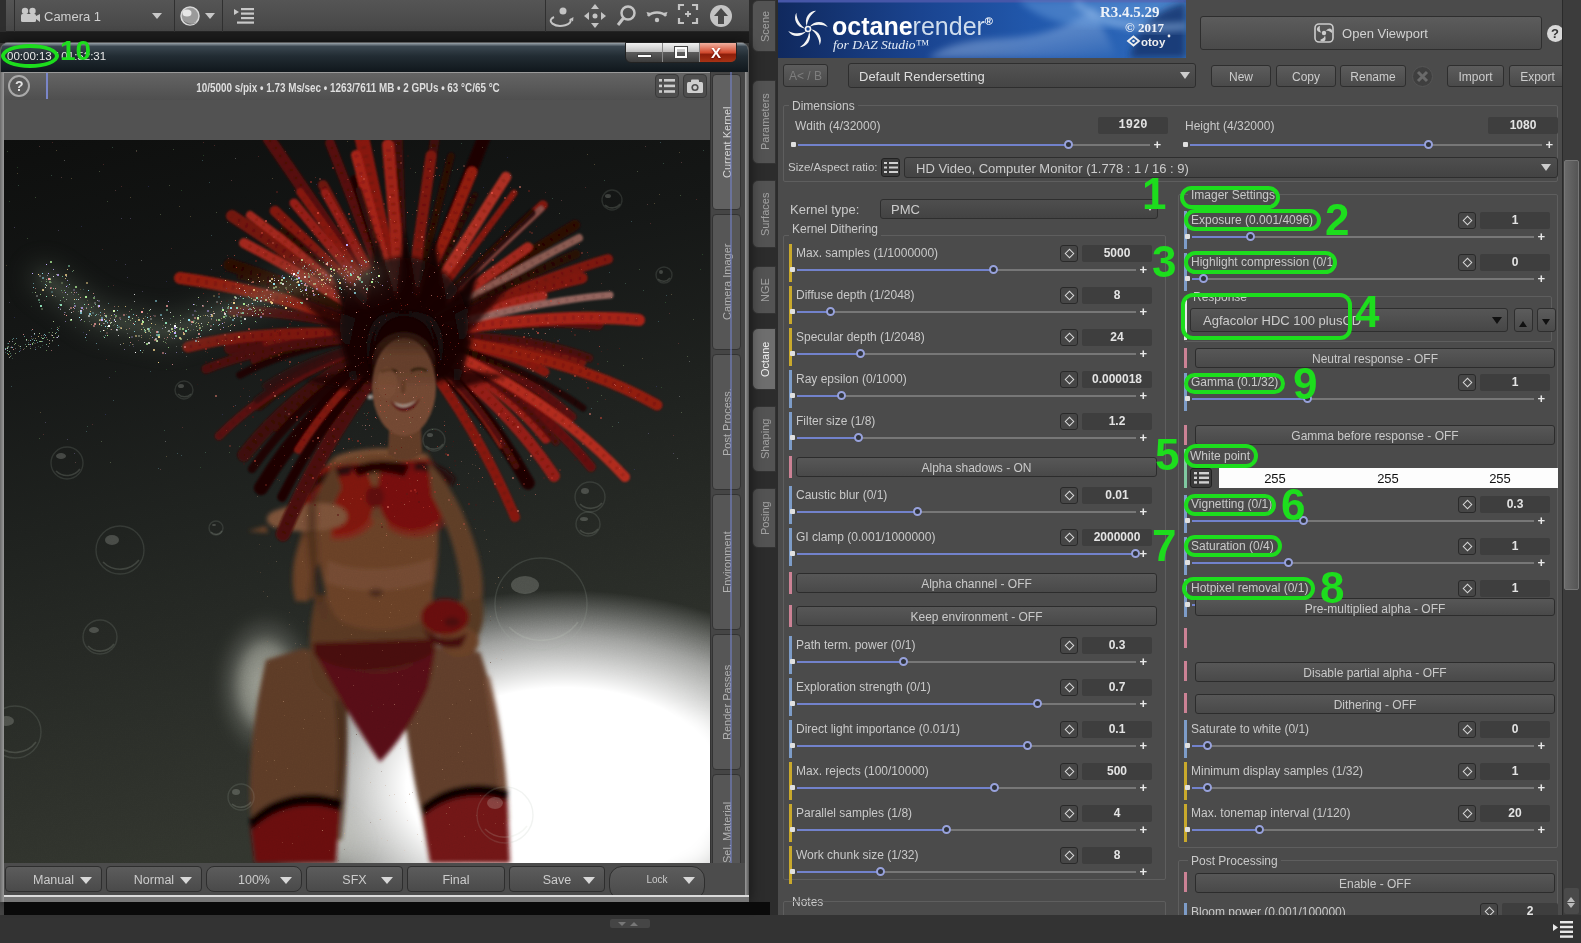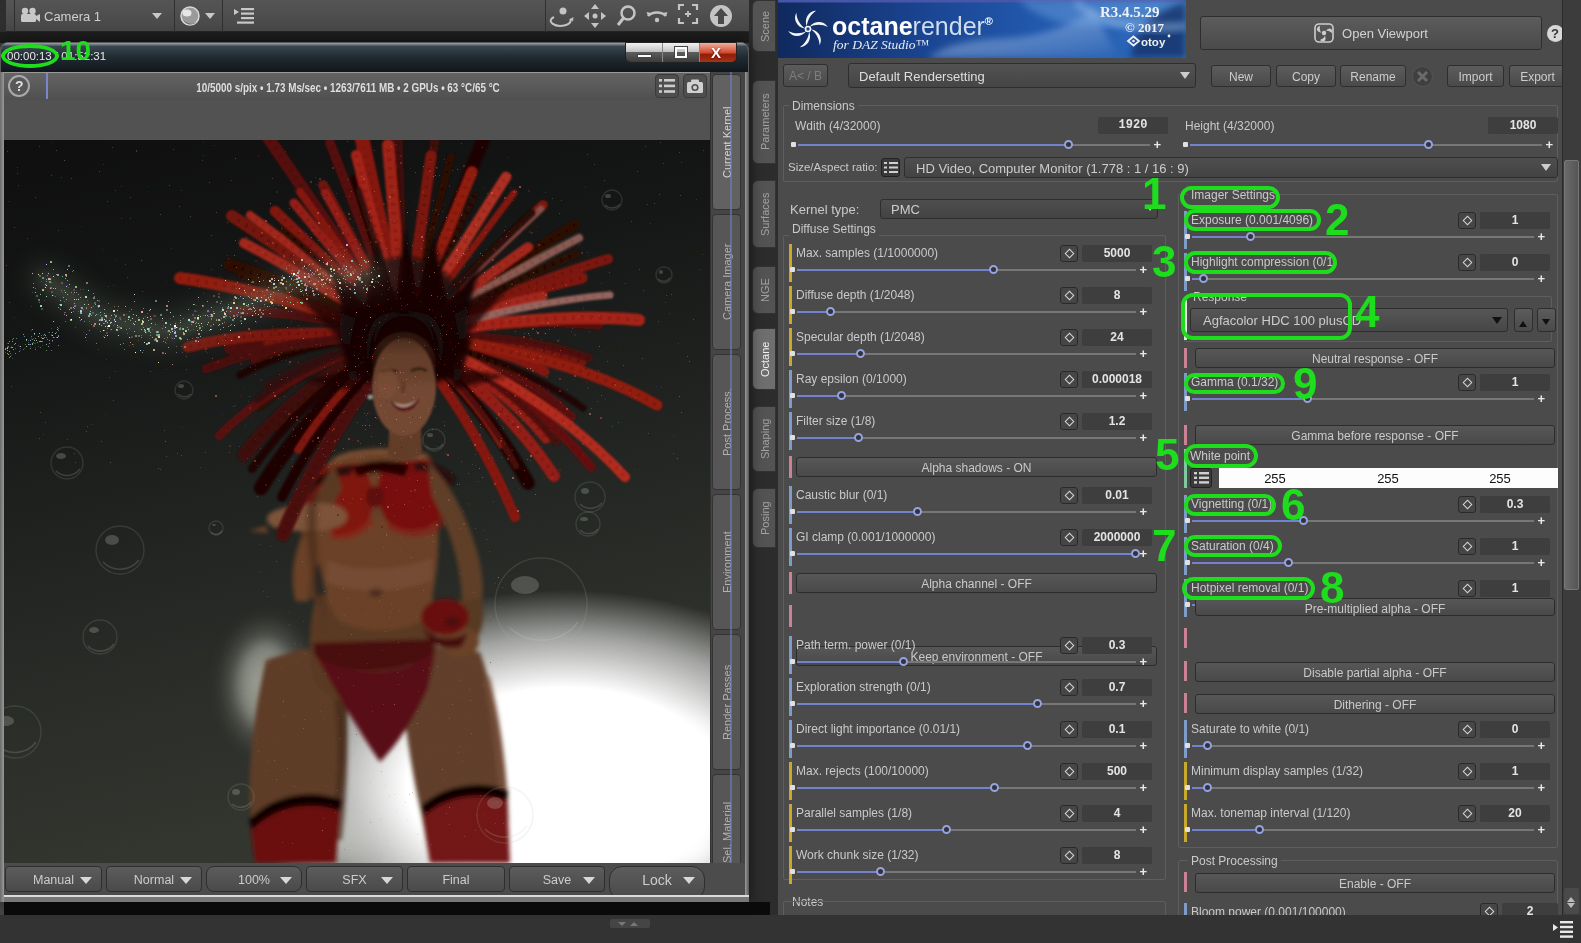--- a/index.html
+++ b/index.html
@@ -199,21 +199,21 @@
       <rect x="0" y="10" width="3" height="2"></rect>
       <rect x="5" y="10" width="9" height="2"></rect>
     </g>
   </svg>
 <div class="tbtn" style="left:904px;top:157px;width:654px;height:21px;line-height:21px;text-align:left;padding-left:11px;font-size:13px;background:linear-gradient(#4e4e4e,#434343)">HD Video, Computer Monitor (1.778 : 1 / 16 : 9)</div>
 <div class="abs" style="left:1541px;top:164px;width:0;height:0;border:5px solid transparent;border-top:7px solid #cccccc"></div>
 <div class="lab" style="left:790px;top:202px;font-size:13px">Kernel type:</div>
 <div class="tbtn" style="left:880px;top:199px;width:278px;height:20px;line-height:20px;text-align:left;padding-left:10px;font-size:13px;background:linear-gradient(#4e4e4e,#434343)">PMC</div>
 <div class="abs" style="left:1146px;top:205px;width:0;height:0;border:4px solid transparent;border-top:6px solid #cccccc"></div>
 <div class="gbox" style="left:783px;top:235px;width:383px;height:645px"></div>
-<div class="glab" style="left:789px;top:222px">Diffuse Settings</div>
+<div class="glab" style="left:789px;top:222px">Kernel Dithering</div>
 <div style="position:absolute;left:789px;top:244px;width:3px;height:38px;background:#c9a92c"></div>
 <div class="lab" style="left:796px;top:246px;">Max. samples (1/1000000)</div>
 <div class="dia" style="left:1060px;top:245px;">
     <i></i>
   </div>
 <div class="val" style="left:1082px;top:245px;">5000</div>
 <div style="position:absolute;left:797px;top:263px;width:349px;height:14px;">
 <span class="smin"></span>
 <span class="splus">+</span>
 <i style="position:absolute;left:0;top:6px;width:339px;height:2px;background:#777"></i>
@@ -296,21 +296,21 @@
 <div style="position:absolute;left:797px;top:547px;width:349px;height:14px;">
 <span class="smin"></span>
 <span class="splus">+</span>
 <i style="position:absolute;left:0;top:6px;width:339px;height:2px;background:#777"></i>
 <i style="position:absolute;left:0;top:6px;width:339px;height:2px;background:#7282cc"></i>
 <b class="knob" style="left:334px;top:2px;"></b>
 </div>
 <div style="position:absolute;left:789px;top:572px;width:3px;height:22px;background:#cc8295"></div>
 <div class="pbtn" style="left:796px;top:573px;width:361px;height:20px;line-height:20px;">Alpha channel - OFF</div>
 <div style="position:absolute;left:789px;top:605px;width:3px;height:22px;background:#cc8295"></div>
-<div class="pbtn" style="left:796px;top:606px;width:361px;height:20px;line-height:20px;margin-top:40px;">Keep environment - OFF</div>
+<div class="pbtn" style="left:796px;top:606px;width:361px;height:20px;line-height:20px;">Keep environment - OFF</div>
 <div style="position:absolute;left:789px;top:636px;width:3px;height:38px;background:#7d9cc8"></div>
 <div class="lab" style="left:796px;top:638px;">Path term. power (0/1)</div>
 <div class="dia" style="left:1060px;top:637px;">
     <i></i>
   </div>
 <div class="val" style="left:1082px;top:637px;">0.3</div>
 <div style="position:absolute;left:797px;top:655px;width:349px;height:14px;">
 <span class="smin"></span>
 <span class="splus">+</span>
 <i style="position:absolute;left:0;top:6px;width:339px;height:2px;background:#777"></i>
@@ -1055,21 +1055,21 @@
 <div class="abs" style="left:80px;top:877px;width:0;height:0;border:6px solid transparent;border-top:7px solid #d8d8d8"></div>
 <div class="tbtn" style="left:106px;top:866px;width:96px;height:26px;line-height:26px;border-radius:4px;font-size:12.5px">Normal</div>
 <div class="abs" style="left:180px;top:877px;width:0;height:0;border:6px solid transparent;border-top:7px solid #d8d8d8"></div>
 <div class="tbtn" style="left:206px;top:866px;width:96px;height:26px;line-height:26px;border-radius:8px;font-size:12.5px">100%</div>
 <div class="abs" style="left:280px;top:877px;width:0;height:0;border:6px solid transparent;border-top:7px solid #d8d8d8"></div>
 <div class="tbtn" style="left:306px;top:866px;width:97px;height:26px;line-height:26px;border-radius:4px;font-size:12.5px">SFX</div>
 <div class="abs" style="left:381px;top:877px;width:0;height:0;border:6px solid transparent;border-top:7px solid #d8d8d8"></div>
 <div class="tbtn" style="left:407px;top:866px;width:98px;height:26px;line-height:26px;border-radius:4px;font-size:12.5px">Final</div>
 <div class="tbtn" style="left:509px;top:866px;width:96px;height:26px;line-height:26px;border-radius:4px;font-size:12.5px">Save</div>
 <div class="abs" style="left:583px;top:877px;width:0;height:0;border:6px solid transparent;border-top:7px solid #d8d8d8"></div>
-<div class="tbtn" style="left:609px;top:866px;width:96px;height:34px;line-height:26px;border-radius:13px;font-size:14px">Lock</div>
+<div class="tbtn" style="left:609px;top:866px;width:96px;height:34px;line-height:26px;border-radius:13px;font-size:10px">Lock</div>
 <div class="abs" style="left:683px;top:877px;width:0;height:0;border:6px solid transparent;border-top:7px solid #d8d8d8"></div>
 <div class="abs" style="left:0px;top:895px;width:749px;height:2px;background:#dcdcdc"></div>
 <div class="abs" style="left:0px;top:897px;width:749px;height:5px;background:#777"></div>
 <div class="abs" style="left:4px;top:902px;width:766px;height:13px;background:#0a0a0a"></div>
 <div class="abs" style="left:0;top:72px;width:4px;height:830px;background:linear-gradient(90deg,#6a6a6a,#9a9a9a)"></div>
 <div class="abs" style="left:745px;top:72px;width:4px;height:823px;background:linear-gradient(90deg,#9a9a9a,#555)"></div>
 <div class="ann" style="left:1px;top:44px;width:58px;height:24px;border-radius:50%"></div>
 <div class="annd" style="left:60px;top:37px;font-size:28px">10</div>
 <div class="ann" style="left:1180px;top:186px;width:100px;height:23px;border-radius:12px"></div>
 <div class="annd" style="left:1142px;top:172px;font-size:44px">1</div>

